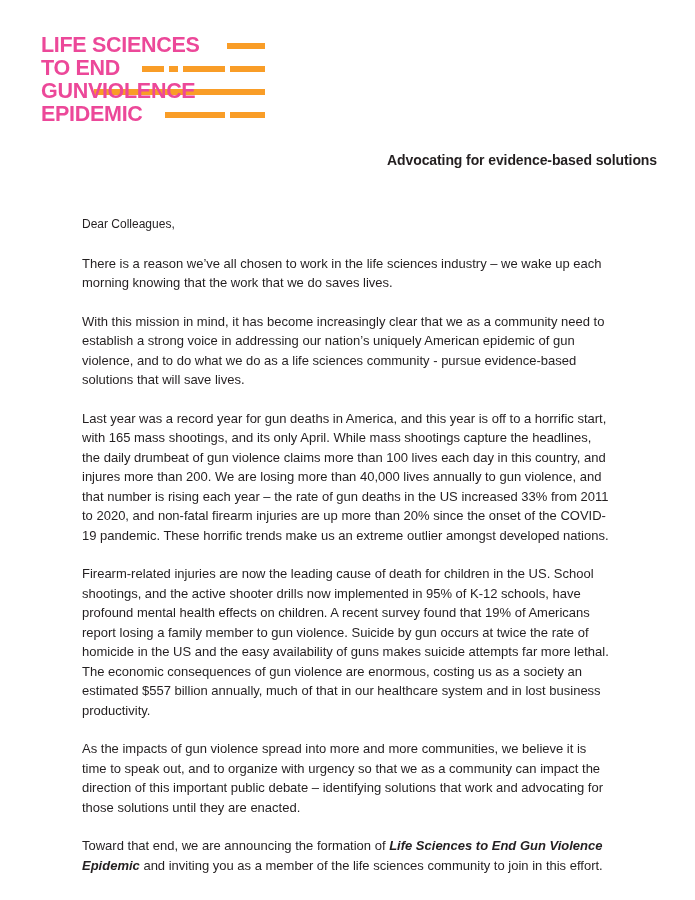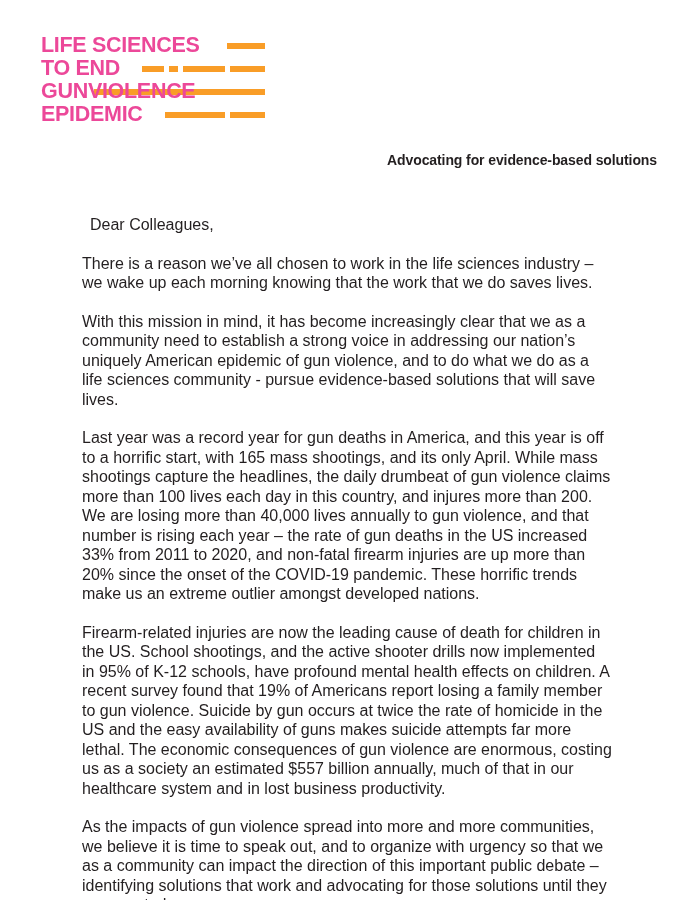--- a/index.html
+++ b/index.html
@@ -93,28 +93,28 @@
 
   
   .letter {
     position: absolute;
     left: 82px;
     top: 215px;
     width: 530px;
   }
 
   .salutation {
-    font-size: 16px;
+    font-size: 12px;
     line-height: 19.5px;
-    margin: 0 0 19px 8px;
+    margin: 0 0 19px 0;
     color: #231f20;
   }
 
   .para {
-    font-size: 16px;
+    font-size: 13px;
     line-height: 19.5px;
     margin: 0 0 19px 0;
     color: #231f20;
     text-align: left;
   }
 
   .para:last-child { margin-bottom: 0; }
 
   .org-name {
     font-weight: bold;
@@ -161,14 +161,15 @@
 <div class="letter">
 
   <p class="salutation">Dear Colleagues,</p>
 
   <p class="para">There is a reason we’ve all chosen to work in the life sciences industry – we wake up each morning knowing that the work that we do saves lives.</p>
   <p class="para">With this mission in mind, it has become increasingly clear that we as a community need to establish a strong voice in addressing our nation’s uniquely American epidemic of gun violence, and to do what we do as a life sciences community - pursue evidence-based solutions that will save lives.</p>
   <p class="para">Last year was a record year for gun deaths in America, and this year is off to a horrific start, with 165 mass shootings, and its only April.  While mass shootings capture the headlines, the daily drumbeat of gun violence claims more than 100 lives each day in this country, and injures more than 200.  We are losing more than 40,000 lives annually to gun violence, and that number is rising each year – the rate of gun deaths in the US increased 33% from 2011 to 2020, and non-fatal firearm injuries are up more than 20% since the onset of the COVID-19 pandemic.  These horrific trends make us an extreme outlier amongst developed nations.</p>
   <p class="para">Firearm-related injuries are now the leading cause of death for children in the US.  School shootings, and the active shooter drills now implemented in 95% of K-12 schools, have profound mental health effects on children.  A recent survey found that 19% of Americans report losing a family member to gun violence.  Suicide by gun occurs at twice the rate of homicide in the US and the easy availability of guns makes suicide attempts far more lethal.  The economic consequences of gun violence are enormous, costing us as a society an estimated $557 billion annually, much of that in our healthcare system and in lost business productivity.</p>
   <p class="para">As the impacts of gun violence spread into more and more communities, we believe it is time to speak out, and to organize with urgency so that we as a community can impact the direction of this important public debate – identifying solutions that work and advocating for those solutions until they are enacted.</p>
 
+  <p class="para"><span>Toward that end, we are announcing the formation of </span><span class="org-name">Life Sciences to End Gun Violence Epidemic</span><span> and inviting you as a member of the life sciences community to join in this effort.</span></p>
 
 </div>
 
 </body></html>

